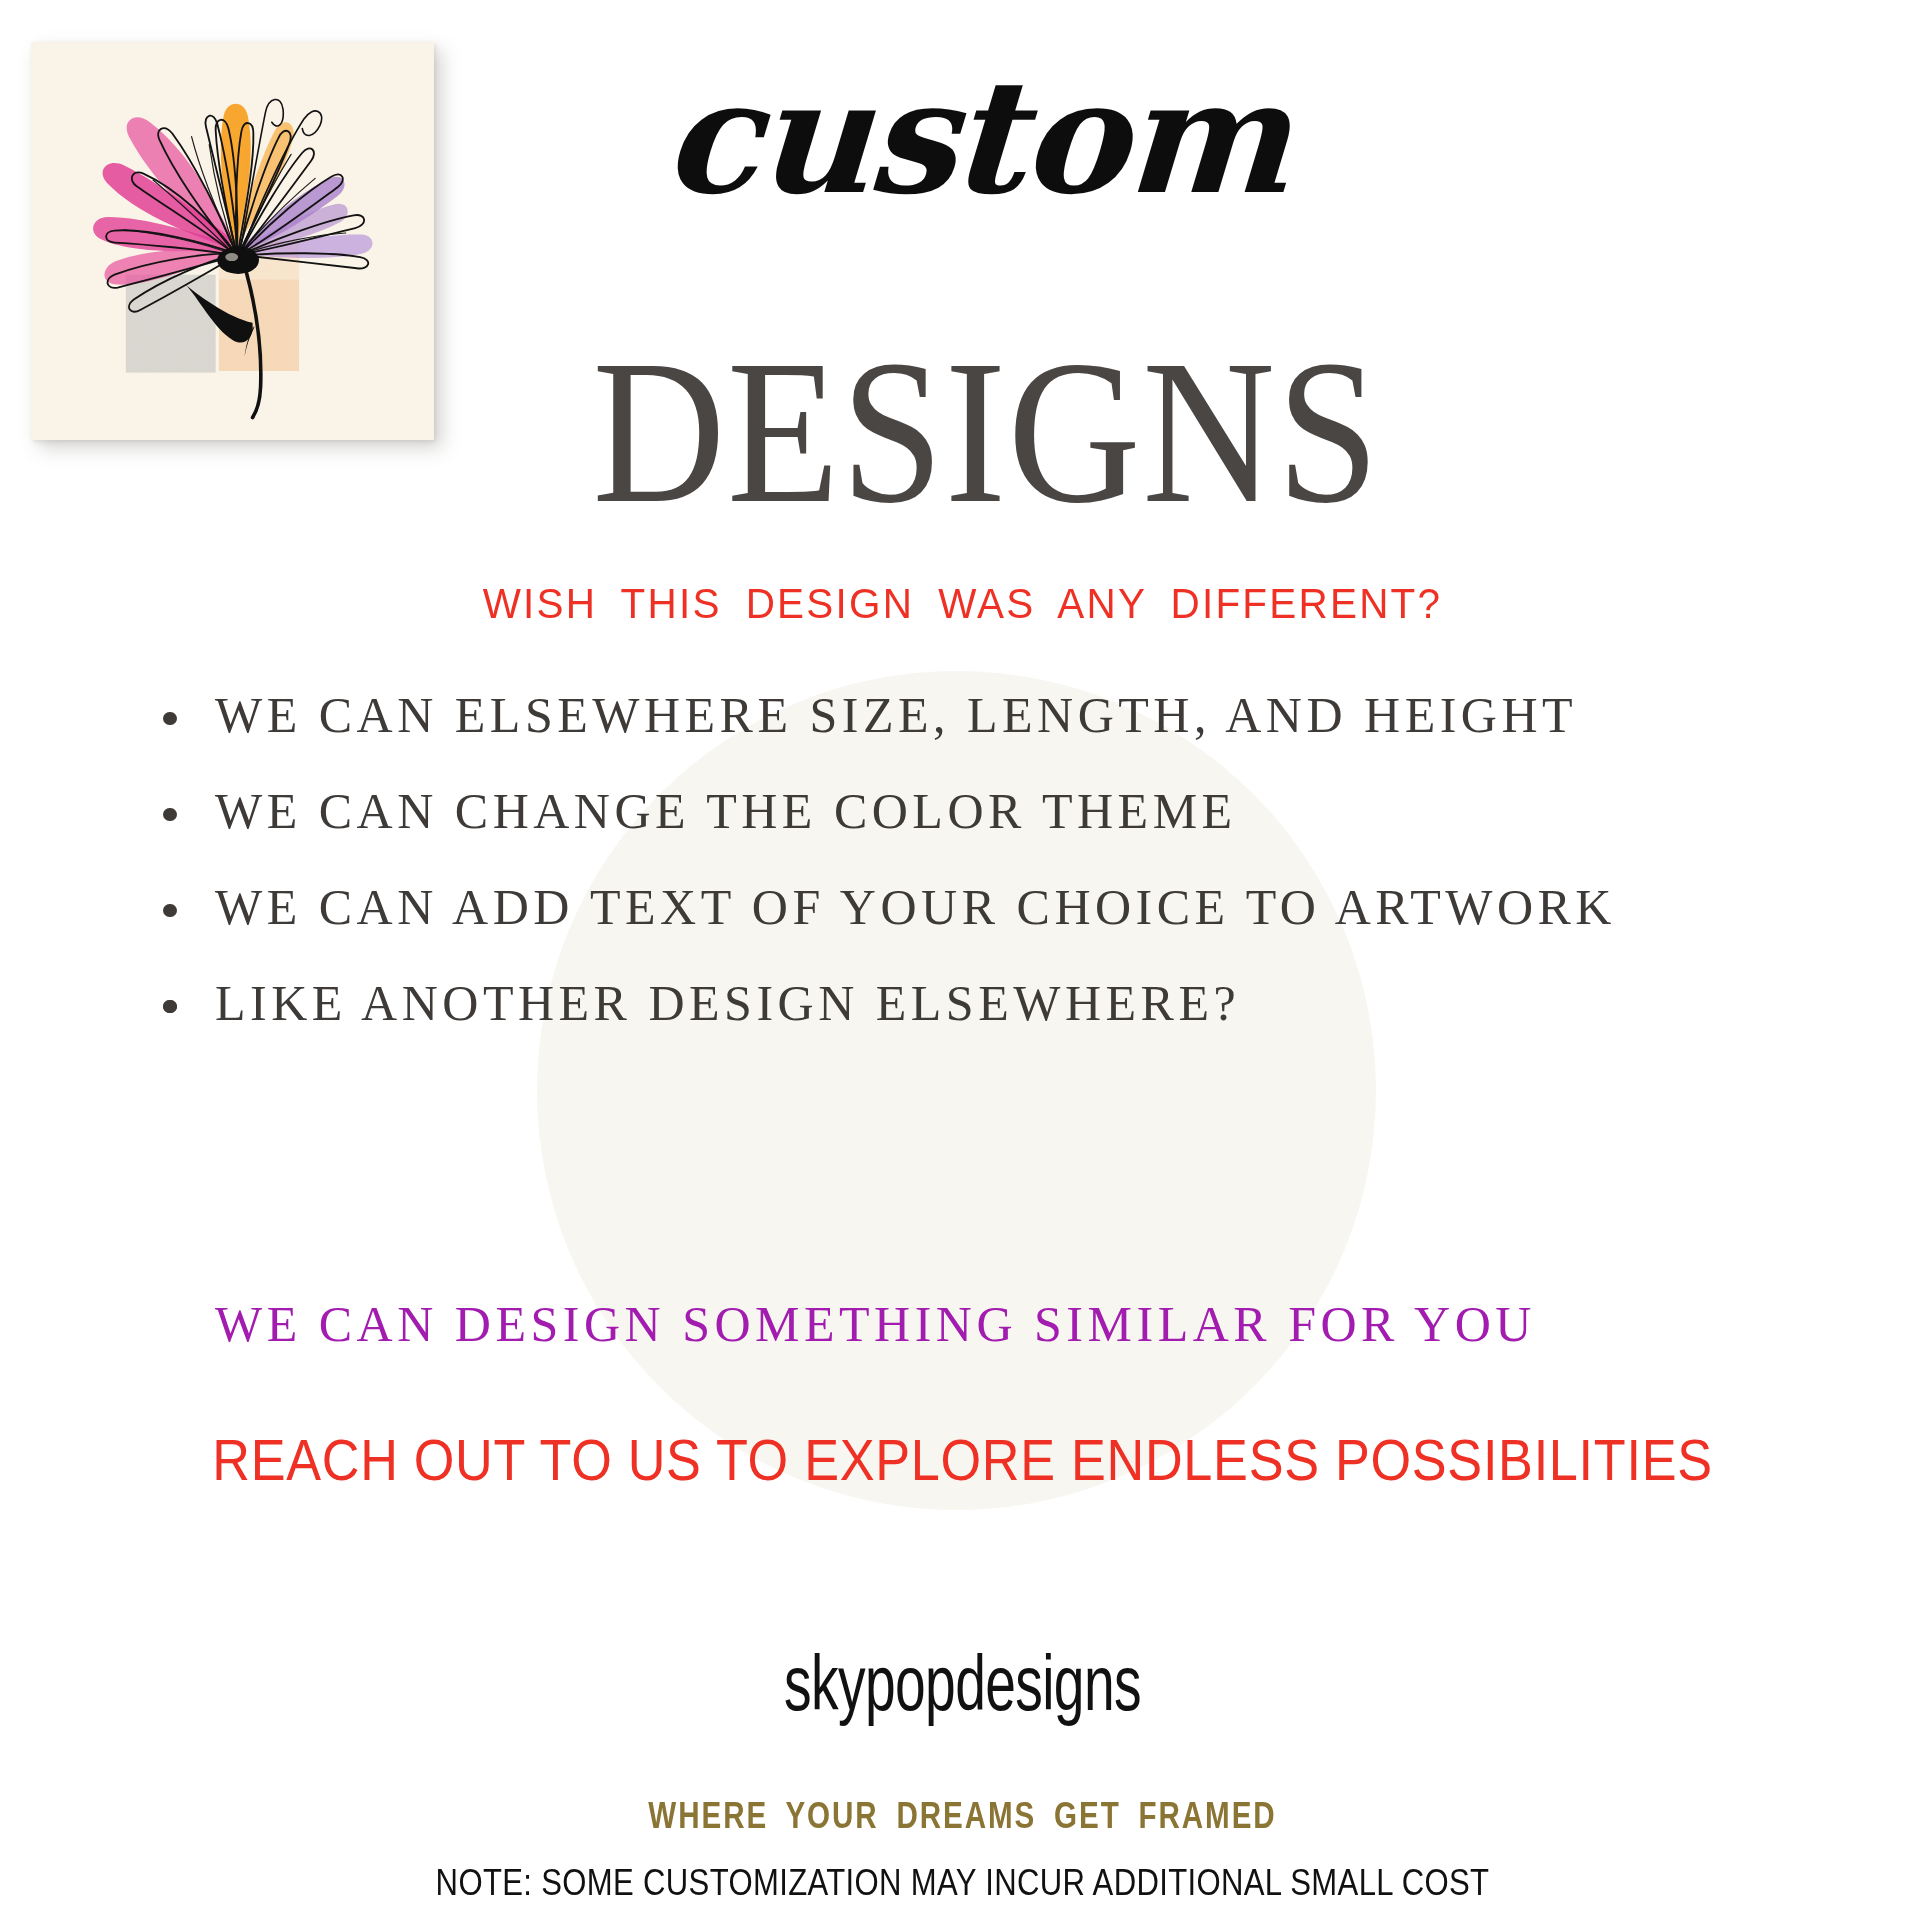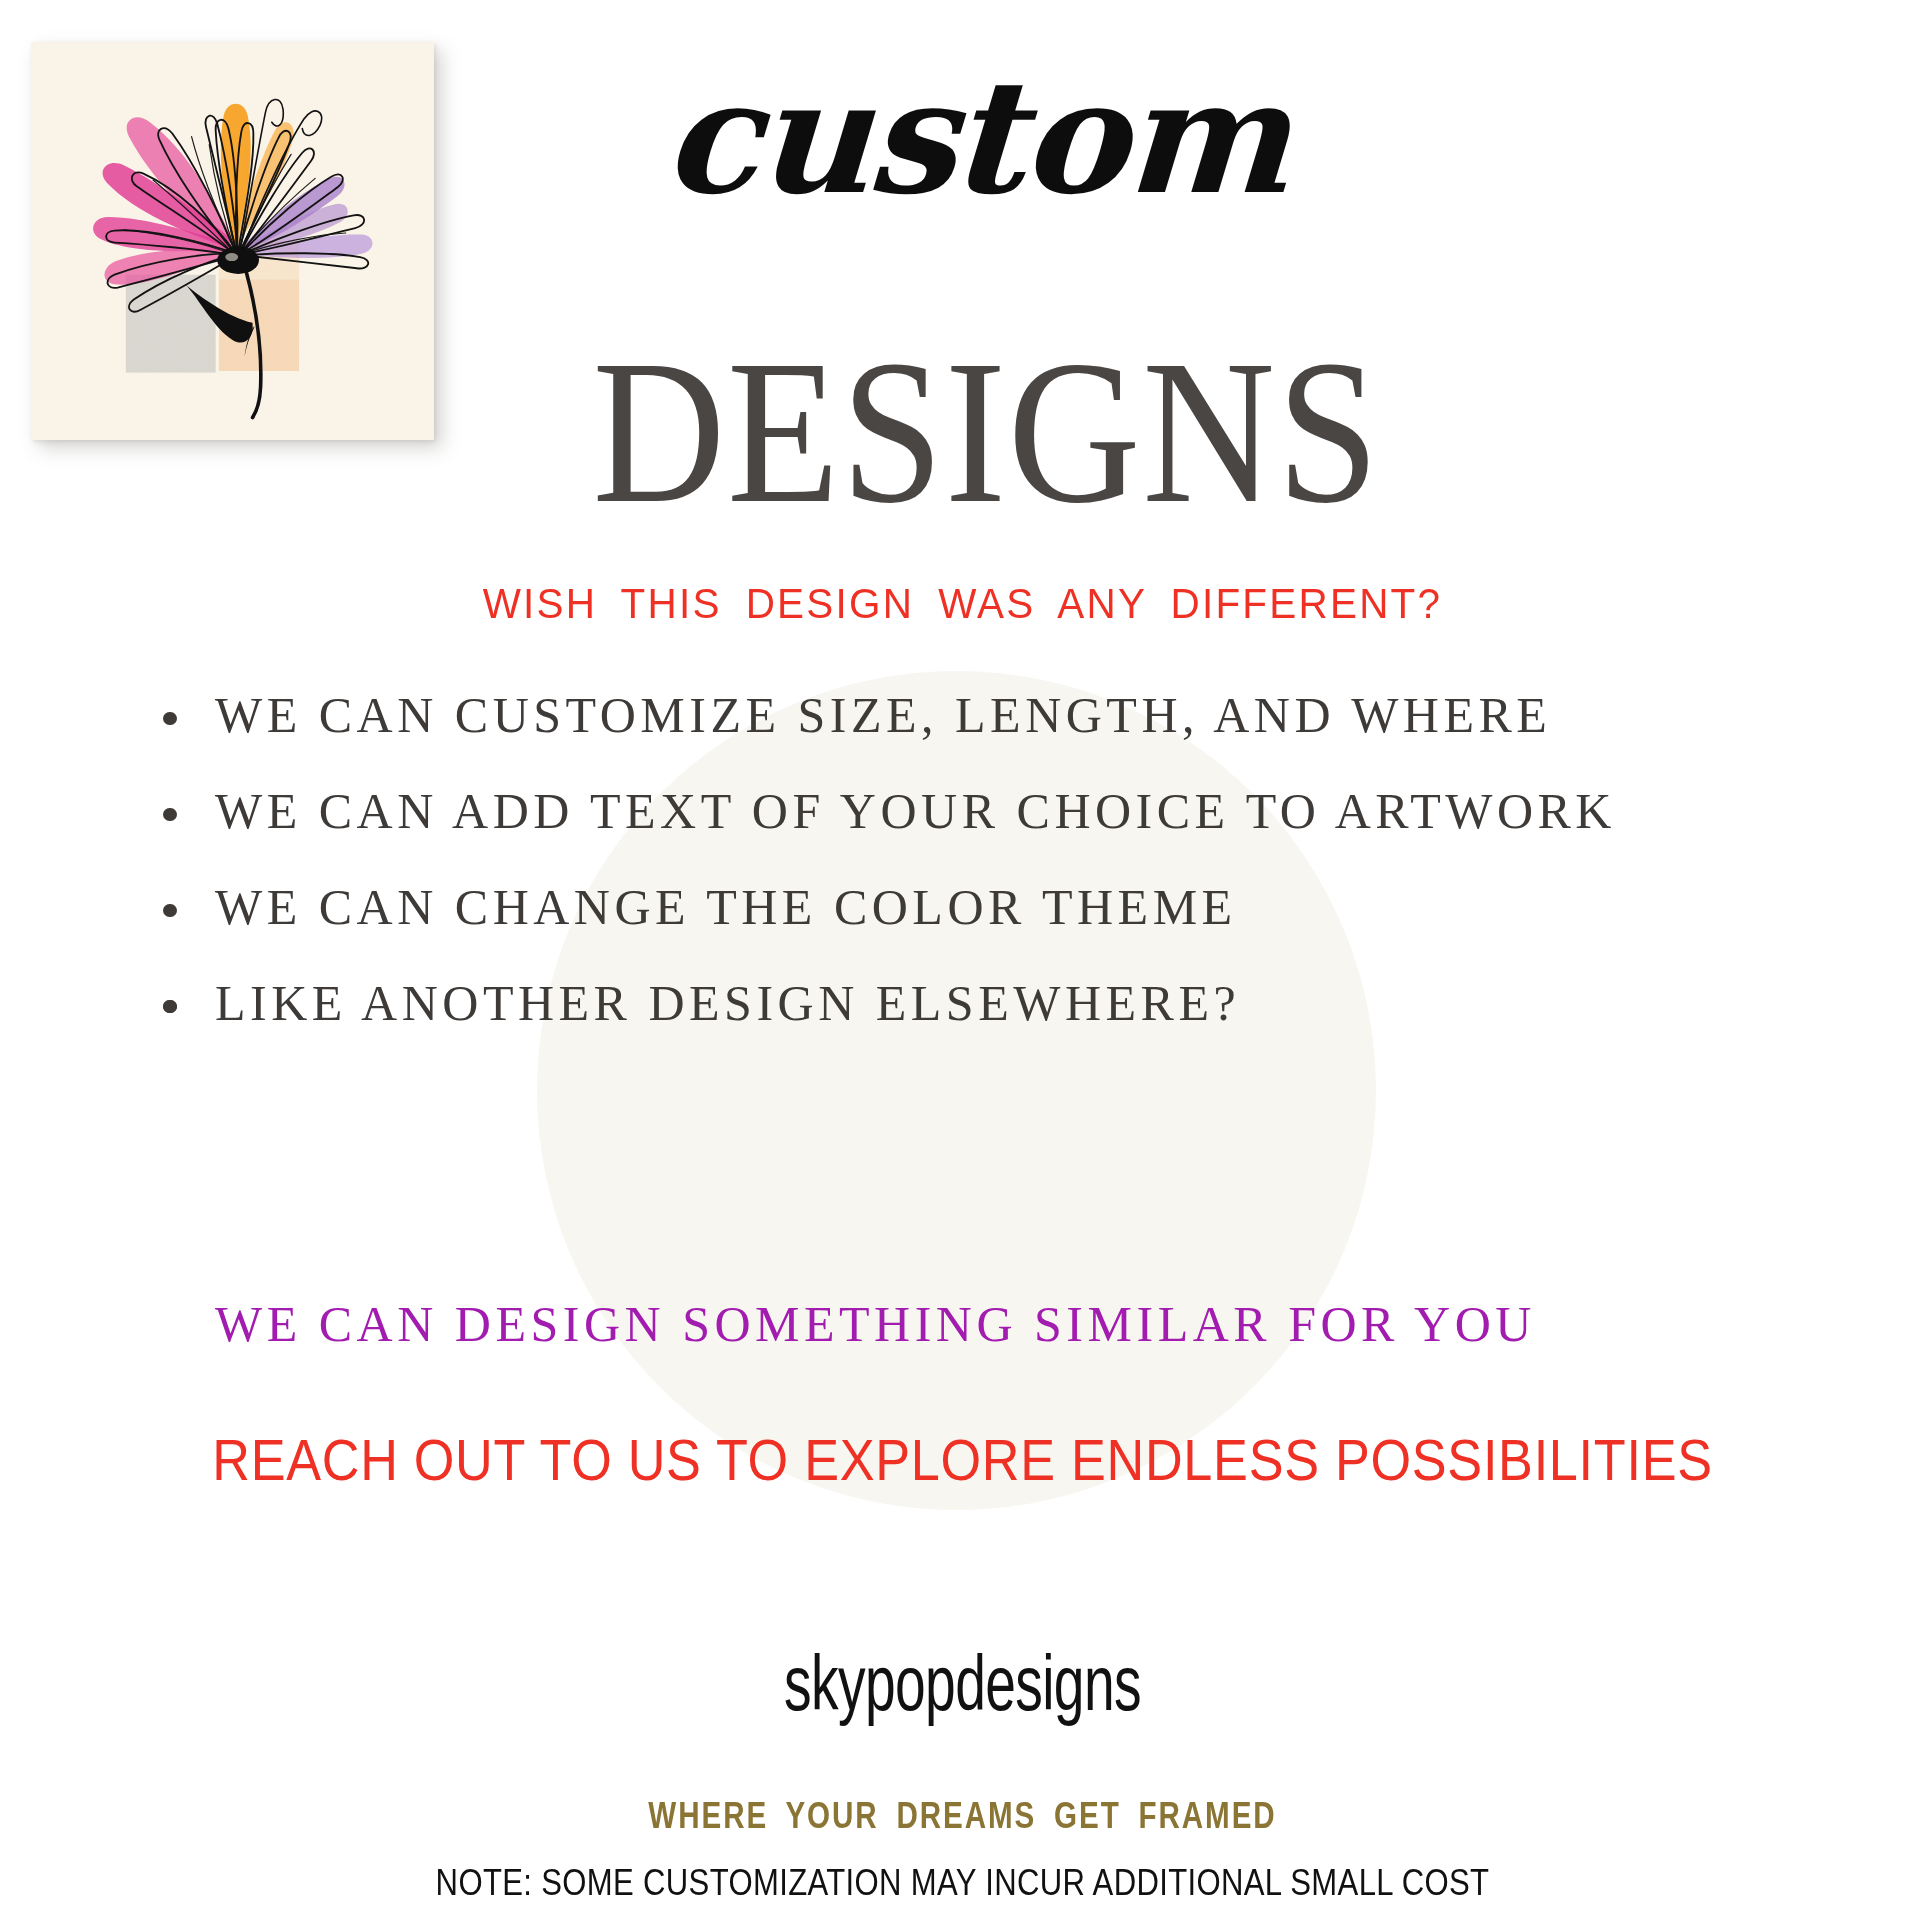--- a/index.html
+++ b/index.html
@@ -295,29 +295,29 @@
 
   <div class="script-word">custom</div>
 
   <div class="main-title">DESIGNS</div>
 
   <div class="subtitle-red">WISH THIS DESIGN WAS ANY DIFFERENT?</div>
 
   <ul class="bullets">
     <li>
       <span class="dot"></span>
-      <span>WE CAN CUSTOMIZE SIZE, LENGTH, AND WHERE</span>
+      <span>WE CAN ELSEWHERE SIZE, LENGTH, AND HEIGHT</span>
+    </li>
+    <li>
+      <span class="dot"></span>
+      <span>WE CAN CHANGE THE COLOR THEME</span>
     </li>
     <li>
       <span class="dot"></span>
       <span>WE CAN ADD TEXT OF YOUR CHOICE TO ARTWORK</span>
-    </li>
-    <li>
-      <span class="dot"></span>
-      <span>WE CAN CHANGE THE COLOR THEME</span>
     </li>
     <li>
       <span class="dot"></span>
     </li>
     <li>
       <span class="dot"></span>
       <span>LIKE ANOTHER DESIGN ELSEWHERE?</span>
     </li>
   </ul>
 

